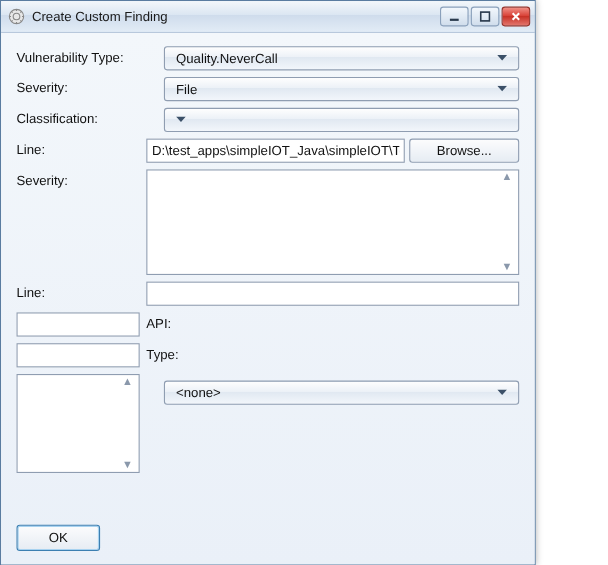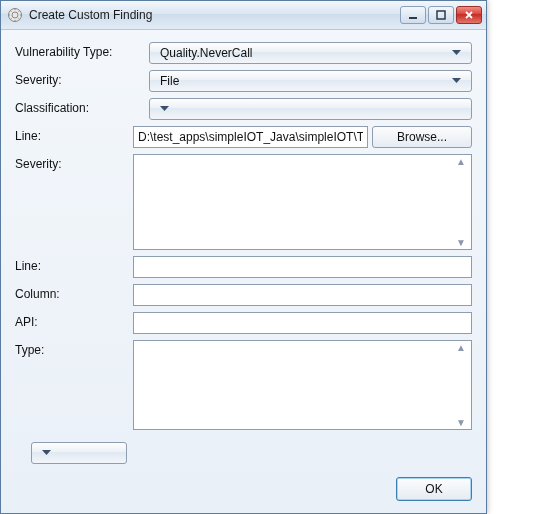--- a/index.html
+++ b/index.html
@@ -157,21 +157,21 @@
     color: #8a98ab;
     font-size: 10px;
   }
   .context-area { height: 96px; }
   .notes-area   { height: 90px; }
 
   .footer {
     margin-top: auto;
     padding-top: 12px;
     display: flex;
-    justify-content: flex-end;
+    justify-content: flex-start;
     gap: 8px;
   }
   .dlg-btn {
     min-width: 76px;
     height: 24px;
     border: 1px solid #8f9db1;
     border-radius: 3px;
     background: linear-gradient(to bottom, #fcfcfd, #e6ecf3);
     font-family: inherit;
     font-size: 12px;
@@ -265,36 +265,36 @@
         <textarea class="textarea context-area" style=""></textarea>
         <div class="scroll-hint">
             <span>▲</span>
             <span>▼</span>
           </div>
       </div>
 
       <div class="lbl">Line:</div>
       <input class="textfield" type="text" value="" style="">
 
-      <div class="lbl">Column:</div>
       <input class="textfield" type="text" value="" style="">
 
       <div class="lbl">API:</div>
       <input class="textfield" type="text" value="" style="">
 
       <div class="lbl">Type:</div>
       <div class="textarea-wrap">
         <textarea class="textarea notes-area" style=""></textarea>
         <div class="scroll-hint">
             <span>▲</span>
             <span>▼</span>
           </div>
       </div>
 
       <div class="combo" style="margin-top:6px">
+        <span class="combo-text">&lt;none&gt;</span>
         <span class="caret">
           <svg width="9" height="6" viewBox="0 0 9 6">
               <path d="M0 0 L4.5 5 L9 0 Z" fill="#3b5068"></path>
             </svg>
         </span>
       </div>
 
     </div>
 
     <div class="footer">

